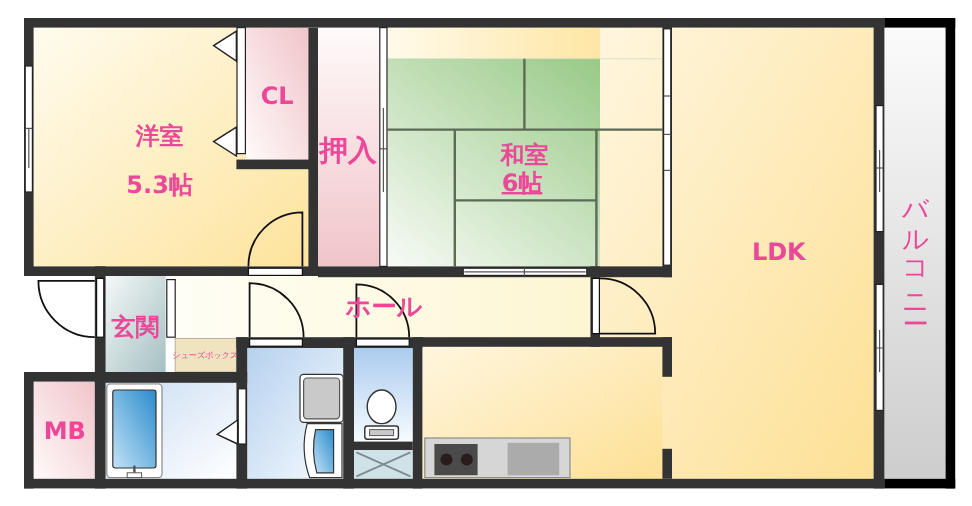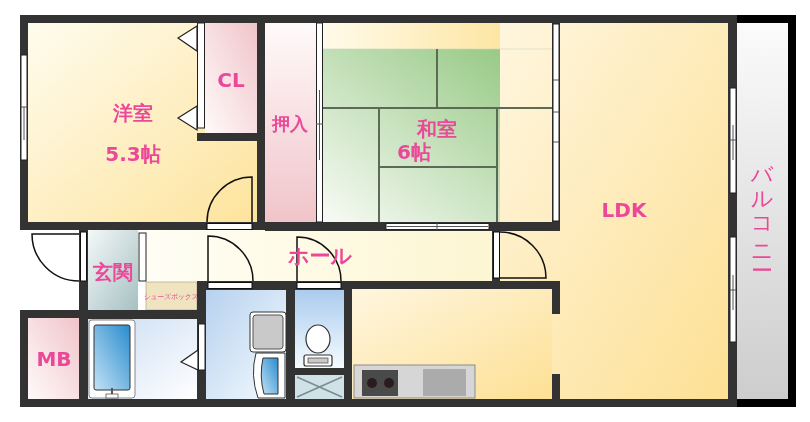--- a/index.html
+++ b/index.html
@@ -9,21 +9,21 @@
     position: absolute;
     transform: translate(-50%, -50%);
     font-family: "DejaVu Sans", "Liberation Sans", sans-serif;
     font-weight: bold;
     color: #ec4899;
     line-height: 1;
     white-space: nowrap;
     text-align: center;
   }
   .lbl-lg { font-size: 20px; }
-  .lbl-md { font-size: 18px; font-family: Liberation Mono, monospace; }
+  .lbl-md { font-size: 24px; }
   .lbl-xs { font-size: 7px; font-weight: normal; letter-spacing: -0.3px; }
   .vert { writing-mode: vertical-rl; font-size: 22px; font-weight: normal; letter-spacing: 2px; }
 </style>
 </head>
 <body>
 
 <div id="plan">
 <svg width="810" height="422" viewBox="0 0 810 422">
   <defs>
     <linearGradient id="gWest" x1="0" y1="0" x2="1" y2="1">
@@ -222,20 +222,20 @@
     <circle cx="389" cy="383" r="5" fill="#2a1c1c"></circle>
     <rect x="423" y="369" width="43" height="27" fill="#ababab"></rect>
   </g>
 </svg>
 
 <div class="lbl lbl-lg" style="left:133px; top:113px;">洋室</div>
 <div class="lbl lbl-lg" style="left:133px; top:154px;text-align:center;">5.3帖</div>
 <div class="lbl lbl-lg" style="left:231px; top:80px;">CL</div>
 <div class="lbl lbl-md" style="left:290px; top:125px;">押入</div>
 <div class="lbl lbl-lg" style="left:437px; top:129px;">和室</div>
-<div class="lbl lbl-lg" style="left:414px; top:152px;">6帖</div>
-<div class="lbl lbl-lg" style="left:624px; top:210px;">LDK</div>
+<div class="lbl lbl-lg" style="left:435px; top:152px;text-decoration:underline;">6帖</div>
+<div class="lbl lbl-lg" style="left:649px; top:210px;">LDK</div>
 <div class="lbl vert" style="left:762px; top:205px;">バルコニー</div>
 <div class="lbl lbl-lg" style="left:320px; top:256px; font-size:21px;">ホール</div>
 <div class="lbl lbl-lg" style="left:113px; top:272px;">玄関</div>
 <div class="lbl lbl-xs" style="left:171px; top:297px;">シューズボックス</div>
 <div class="lbl lbl-lg" style="left:54px; top:359px;">MB</div>
 </div>
 
 </body></html>

